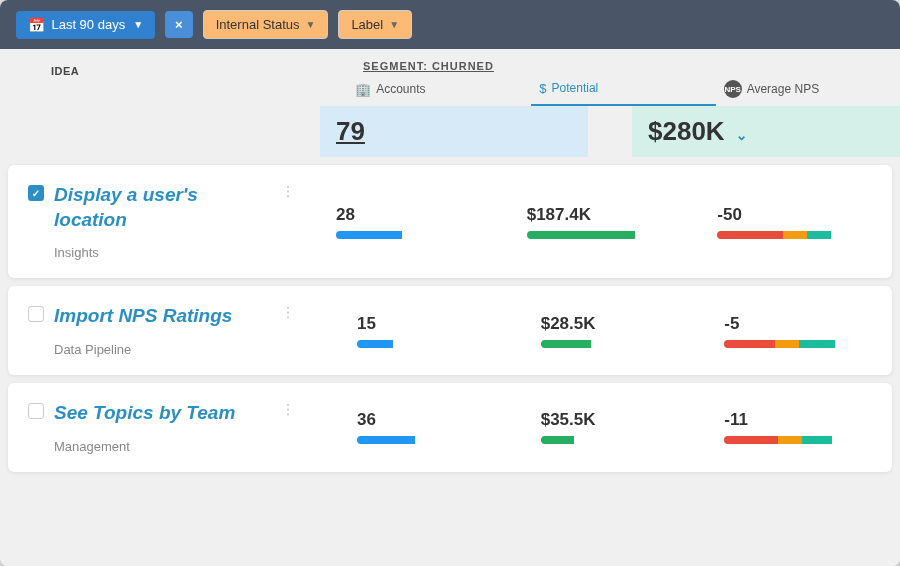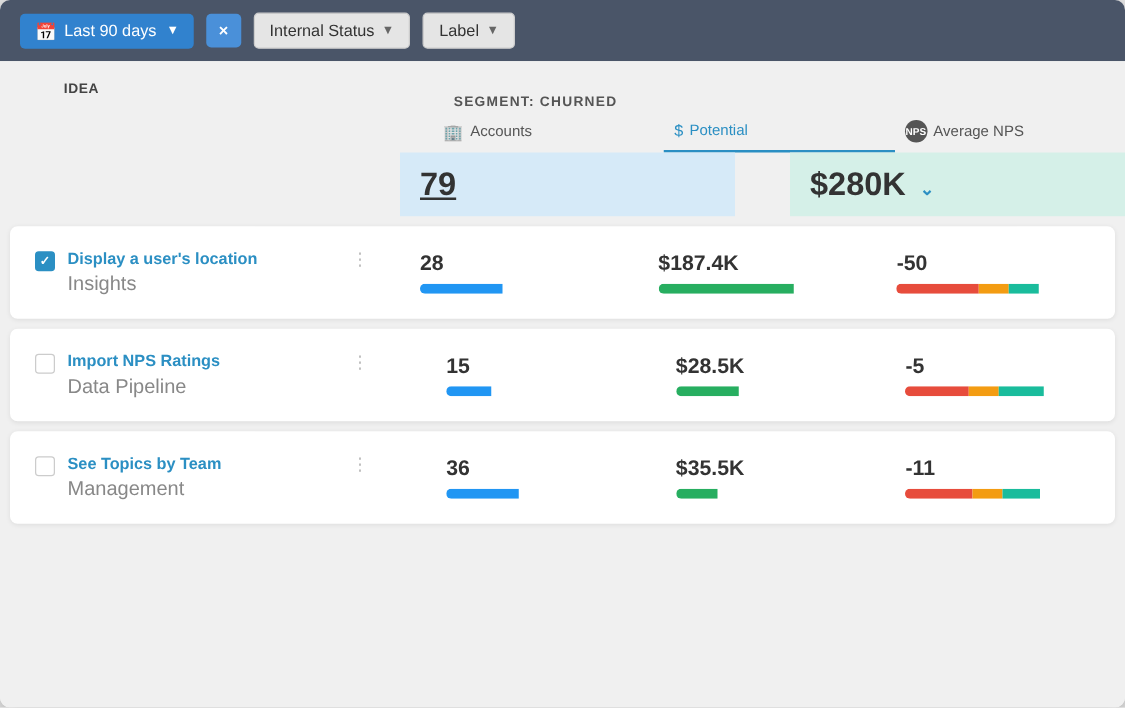--- a/index.html
+++ b/index.html
@@ -57,21 +57,21 @@
       border-radius: 4px;
       padding: 6px 10px;
       font-size: 13px;
       cursor: pointer;
       font-weight: bold;
     }
     .dropdown-btn {
       display: flex;
       align-items: center;
       gap: 6px;
-      background: #e5e5e5;
+      background: #fdba74;
       color: #333;
       border: 1px solid #ccc;
       border-radius: 4px;
       padding: 6px 12px;
       font-size: 13px;
       cursor: pointer;
     }
     .dropdown-btn .chevron { font-size: 10px; color: #666; }
     
     .main-content {
@@ -99,26 +99,27 @@
       letter-spacing: 0.5px;
       text-transform: uppercase;
       margin-left: 27px;
     }
     .segment-section {
       flex: 1;
       display: flex;
       flex-direction: column;
     }
     .segment-label {
-      padding: 27px 16px 4px;
+      padding: 11px 16px 4px;
       font-size: 11px;
       font-weight: 700;
       color: #555;
       letter-spacing: 1px;
       text-transform: uppercase;
+      text-decoration: underline;
     }
     .segment-cols {
       display: flex;
       align-items: center;
     }
     .seg-col {
       flex: 1;
       display: flex;
       align-items: center;
       gap: 5px;
@@ -210,29 +211,30 @@
     }
     .idea-checkbox.unchecked {
       background: white;
       border: 1.5px solid #ccc;
     }
     .idea-text {
       flex: 1;
     }
     .idea-title {
       color: #2b8fc3;
-      font-size: 13px;
+      font-size: 19px;
       font-weight: 600;
       cursor: pointer;
       line-height: 1.3;
+      font-style: italic;
     }
     .idea-category {
       color: #888;
-      font-size: 16px;
-      margin-top: 3px;
+      font-size: 13px;
+      margin-top: 13px;
     }
     .idea-dots {
       color: #bbb;
       font-size: 14px;
       cursor: pointer;
       padding: 0 4px;
       letter-spacing: 1px;
     }
     .idea-data-cells {
       flex: 1;

